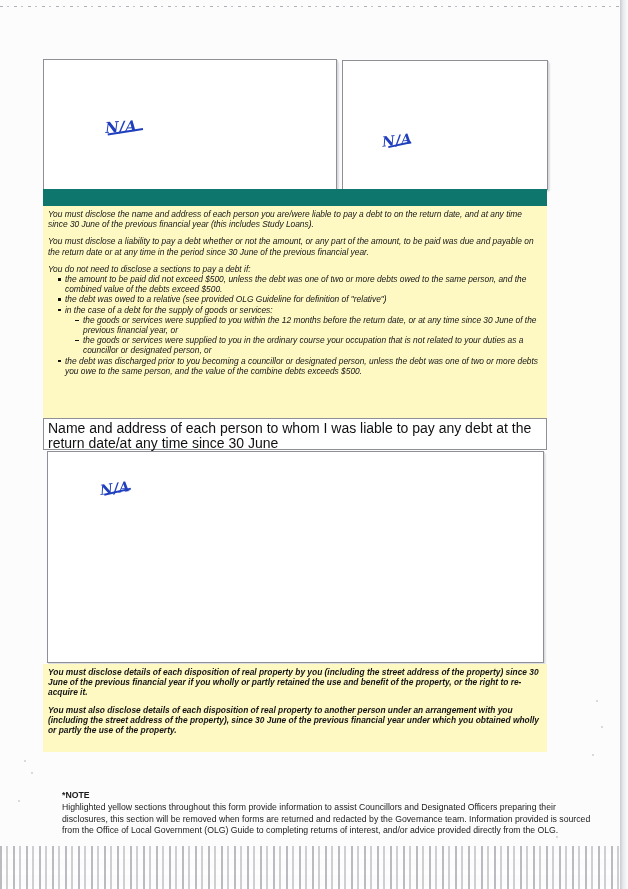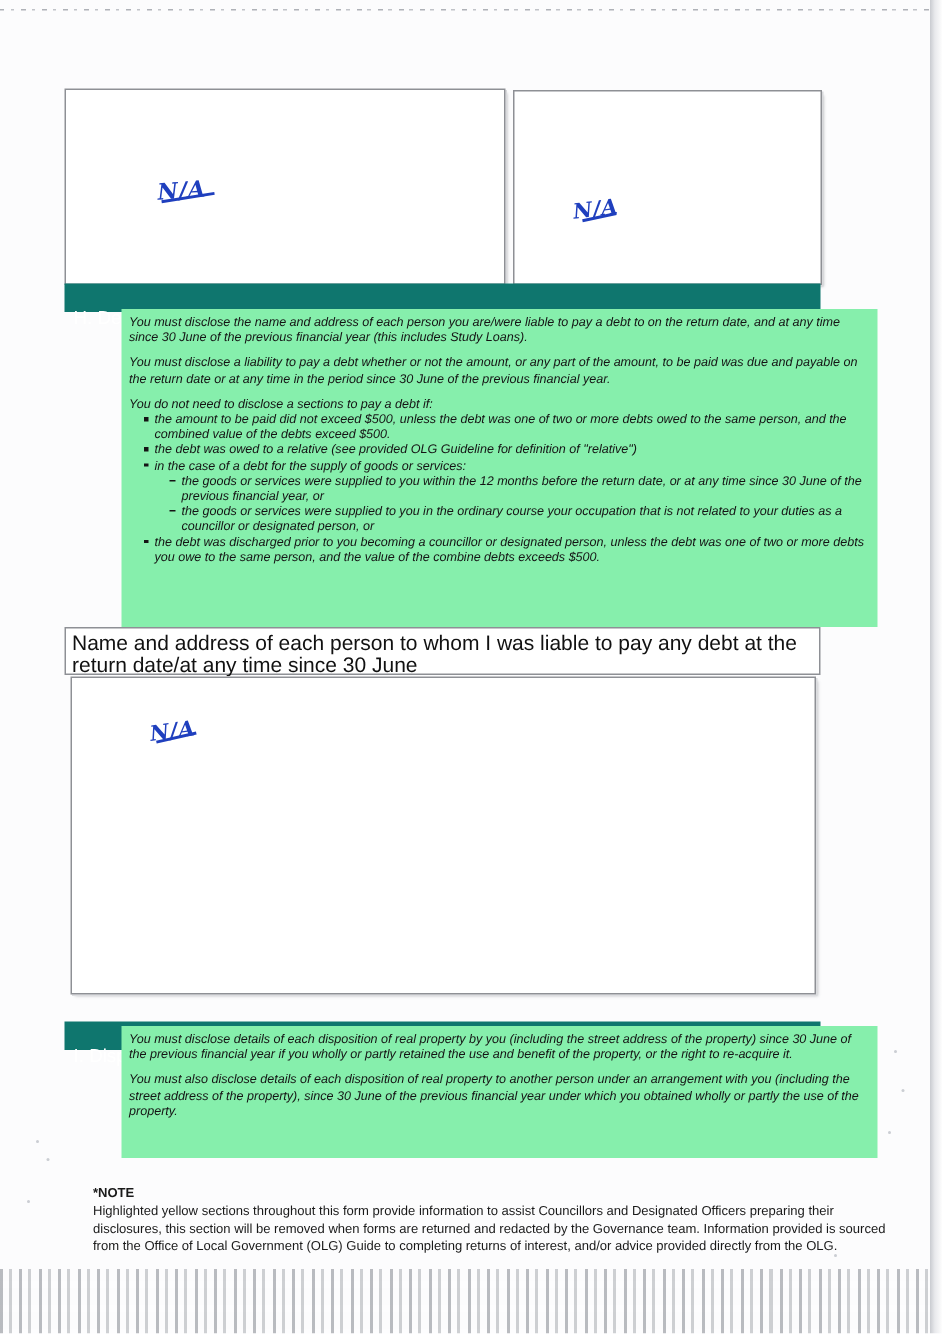--- a/index.html
+++ b/index.html
@@ -111,29 +111,28 @@
     font-size: 12.5px;
     line-height: 15px;
     padding: 16px 0 3px 6px;
     box-sizing: border-box;
     font-family: "Liberation Sans", sans-serif;
   }
 
   
   .yellow {
     position: absolute;
-    background: #86efac;
+    background: #fef9c3;
     color: #141414;
     font-style: italic;
     font-size: 8.4px;
     line-height: 10.2px;
     box-sizing: border-box;
     padding: 3px 5px 4px 5px;
     font-family: "Liberation Sans", sans-serif;
-    margin-left: 38px;
   }
   .yellow p { margin: 0 0 7px 0; }
   .yellow p.tight { margin-bottom: 0; }
   .yellow ul {
     margin: 0;
     padding: 0 0 0 10px;
     list-style: none;
   }
   .yellow ul li {
     position: relative;
@@ -235,21 +234,21 @@
     </ul>
   </div>
 
   <div class="prompt-box" style="left:43px; top:418px; width:504px; height:32px;">Name and address of each person to whom I was liable to pay any debt at the return date/at any time since 30 June</div>
 
   <div class="answer-box" style="left:47px; top:451px; width:497px; height:212px;"></div>
   <div class="hand u" id="hand-answer">N/A</div>
 
   <div class="section-bar" style="left:43px; top:681px; width:504px; height:17px;">I. Dispositions of property</div>
 
-  <div class="yellow" style="left:43px; top:684px; width:504px; height:88px;">
+  <div class="yellow" style="left:43px; top:664px; width:504px; height:88px;font-weight:bold;">
     <p>You must disclose details of each disposition of real property by you (including the street address of the property) since 30 June of the previous financial year if you wholly or partly retained the use and benefit of the property, or the right to re-acquire it.</p>
     <p class="tight">You must also disclose details of each disposition of real property to another person under an arrangement with you (including the street address of the property), since 30 June of the previous financial year under which you obtained wholly or partly the use of the property.</p>
   </div>
 
   <div id="note">
     <span class="note-title">*NOTE</span>
     <span class="note-body">Highlighted yellow sections throughout this form provide information to assist Councillors and Designated Officers preparing their disclosures, this section will be removed when forms are returned and redacted by the Governance team. Information provided is sourced from the Office of Local Government (OLG) Guide to completing returns of interest, and/or advice provided directly from the OLG.</span>
   </div>
 
   <div class="scan-noise-bottom"></div>

